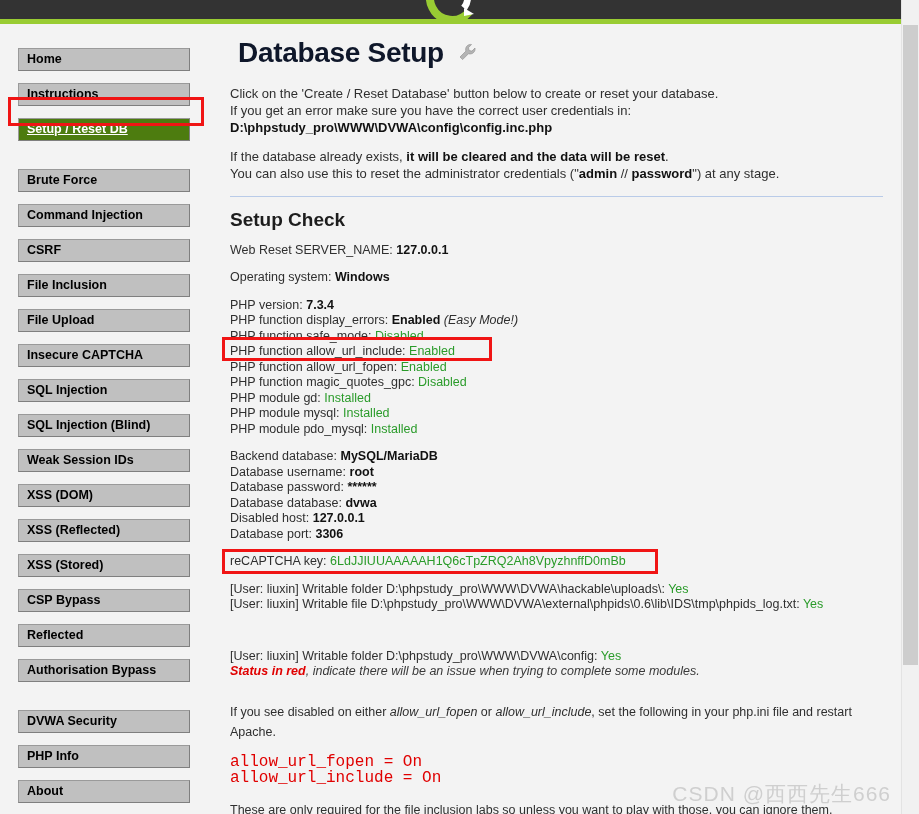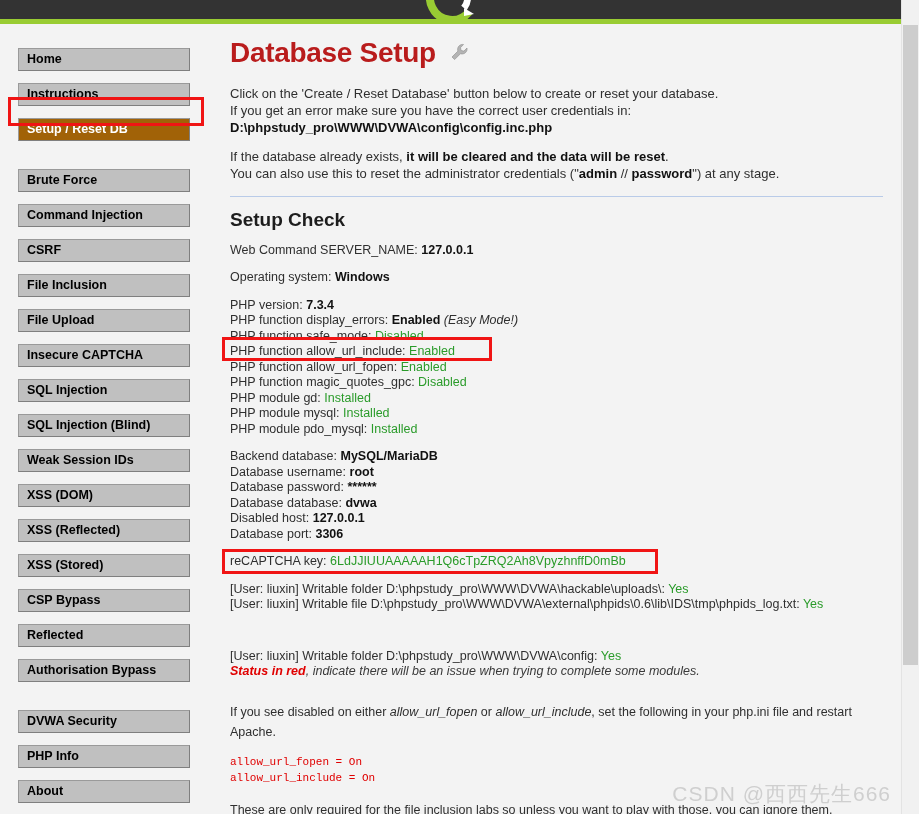--- a/index.html
+++ b/index.html
@@ -66,37 +66,38 @@
     border-bottom-color: #7f7f7f;
     color: #000000;
     font-size: 12.5px;
     font-weight: bold;
     font-family: "Liberation Sans", sans-serif;
     white-space: nowrap;
     cursor: pointer;
     overflow: hidden;
   }
   .nav-item.active {
-    background: #a16207;
+    background: #4d7c0f;
     color: #ffffff;
+    text-decoration: underline;
   }
   .nav-gap { height: 16px; }
   .nav-gap-small { height: 14px; }
 
   
   .content {
     position: absolute;
     left: 230px; top: 14px;
     width: 655px;
   }
   h1.page-title {
-    margin: 0 0 14px 0;
+    margin: 0 0 14px 8px;
     font-size: 28px;
     font-weight: bold;
-    color: #b91c1c;
+    color: #0f172a;
     letter-spacing: -0.3px;
     line-height: 1.1;
   }
   .wrench {
     display: inline-block;
     vertical-align: -2px;
     margin-left: 6px;
   }
   p.intro {
     margin: 4px 0 12px 0;
@@ -123,21 +124,21 @@
     margin-bottom: 12px;
   }
   .check-block .line { white-space: nowrap; }
   b { font-weight: bold; color: #111; }
   .ok { color: #2a9b2a; }
   i.easy { font-style: italic; color: #2f2f2f; }
 
   .mono-red {
     font-family: "Liberation Mono", "DejaVu Sans Mono", monospace;
     color: #e00000;
-    font-size: 11px;
+    font-size: 16px;
     line-height: 16px;
     white-space: pre;
   }
   .status-red {
     color: #e00000;
     font-style: italic;
     font-size: 12.5px;
   }
   .status-red b { color: #e00000; font-weight: bold; font-style: italic; }
   .note-italic { font-style: italic; }
@@ -270,21 +271,21 @@
         <span>If the database already exists, </span><b>it will be cleared and the data will be reset</b><span>.</span><br>
         <span>You can also use this to reset the administrator credentials ("</span><b>admin</b><span> // </span><b>password</b><span>") at any stage.</span>
       </p>
 
       <div class="hr"></div>
 
       <h2 class="section-title">Setup Check</h2>
 
       <div class="check-block">
         <div class="line">
-          <span>Web Command SERVER_NAME: </span><b>127.0.0.1</b>
+          <span>Web Reset SERVER_NAME: </span><b>127.0.0.1</b>
         </div>
       </div>
 
       <div class="check-block">
         <div class="line">
           <span>Operating system: </span><b>Windows</b>
         </div>
       </div>
 
       <div class="check-block">

